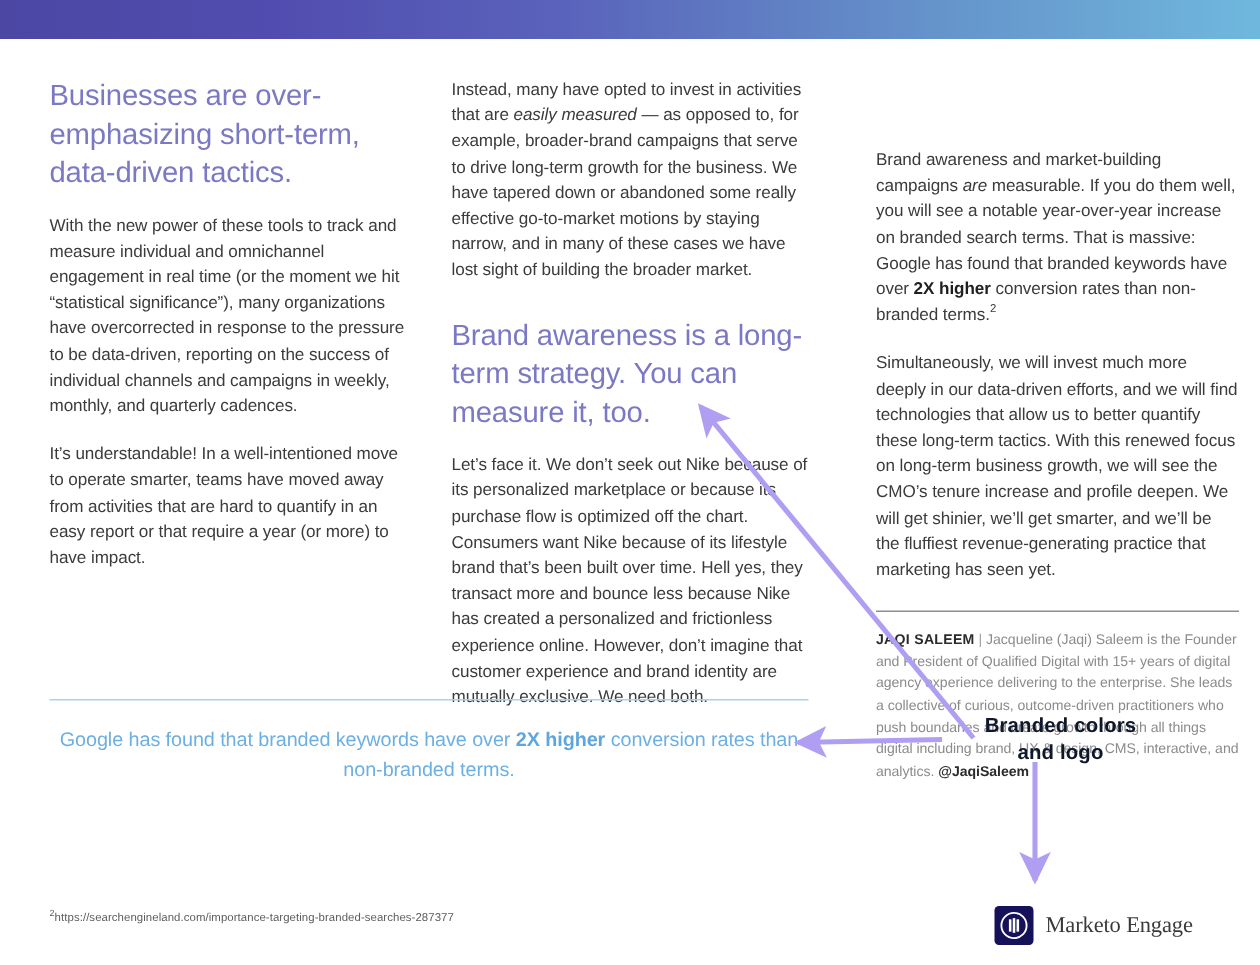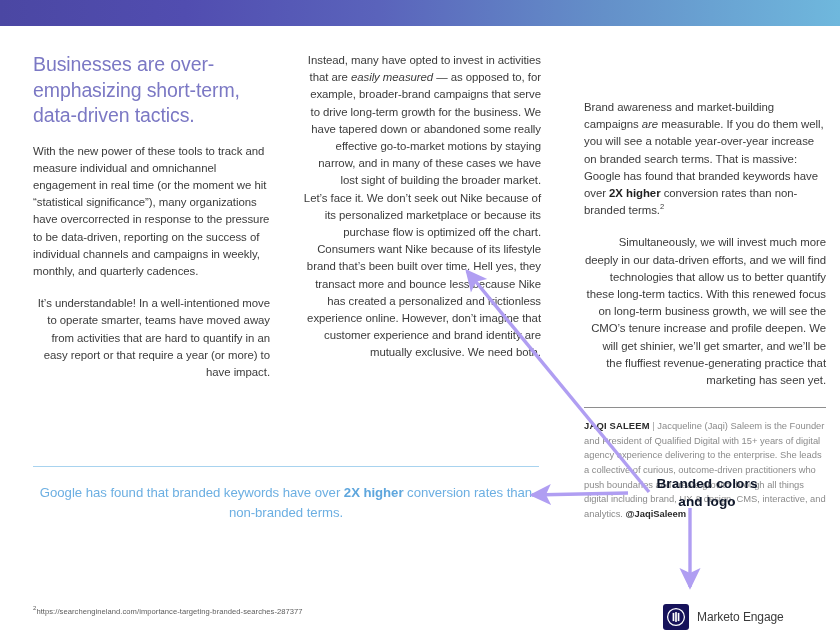--- a/index.html
+++ b/index.html
@@ -58,21 +58,21 @@
     margin-top: 22px;
   }
 
   p.body {
     margin: 0 0 15px 0;
     font-size: 11.4px;
     line-height: 17.2px;
     color: #3b3b3b;
     letter-spacing: -0.05px;
   }
-  p.body:last-child { margin-bottom: 0; text-align: right; }
+  p.body:last-child { margin-bottom: 0; }
   p.body b { font-weight: 700; color: #1f1f1f; }
   p.body i { font-style: italic; }
   sup { font-size: 7.6px; vertical-align: super; line-height: 0; }
 
   
   .bio-rule {
     margin: 18px 0 11px 0;
     border: 0;
     border-top: 1px solid #8e8e8e;
     width: 100%;
@@ -153,24 +153,25 @@
   }
   .brand-mark {
     width: 26px; height: 26px;
     border-radius: 3px;
     background: #16125a;
     display: flex;
     align-items: center;
     justify-content: center;
   }
   .brand-name {
-    font-size: 12px;
+    font-size: 15px;
     color: #3a3a3a;
     font-weight: 400;
     letter-spacing: -0.1px;
+    font-family: Liberation Serif, serif;
   }
 </style>
 </head>
 <body>
 
 <div id="page">
 
   <div class="topbar"></div>
 
   <div class="columns">
@@ -180,20 +181,21 @@
       <div>
           <p class="body"><span>With the new power of these tools to track and measure individual and omnichannel engagement in real time (or the moment we hit “statistical significance”), many organizations have overcorrected in response to the pressure to be data-driven, reporting on the success of individual channels and campaigns in weekly, monthly, and quarterly cadences.</span></p>
           <p class="body"><span>It’s understandable! In a well-intentioned move to operate smarter, teams have moved away from activities that are hard to quantify in an easy report or that require a year (or more) to have impact.</span></p>
         </div>
     </div>
 
     <div class="col col-2">
       <div>
           <p class="body"><span>Instead, many have opted to invest in activities that are </span><i>easily measured</i><span> — as opposed to, for example, broader-brand campaigns that serve to drive long-term growth for the business. We have tapered down or abandoned some really effective go-to-market motions by staying narrow, and in many of these cases we have lost sight of building the broader market.</span></p>
         </div>
+      <h2 class="heading mid">Brand awareness is a long-term strategy. You can measure it, too.</h2>
       <div>
           <p class="body"><span>Let’s face it. We don’t seek out Nike because of its personalized marketplace or because its purchase flow is optimized off the chart. Consumers want Nike because of its lifestyle brand that’s been built over time. Hell yes, they transact more and bounce less because Nike has created a personalized and frictionless experience online. However, don’t imagine that customer experience and brand identity are mutually exclusive. We need both.</span></p>
         </div>
     </div>
 
     <div class="col col-3">
       <div>
           <p class="body"><span>Brand awareness and market-building campaigns </span><i>are</i><span> measurable. If you do them well, you will see a notable year-over-year increase on branded search terms. That is massive: Google has found that branded keywords have over </span><b>2X higher</b><span> conversion rates than non-branded terms.</span><sup>2</sup></p>
           <p class="body"><span>Simultaneously, we will invest much more deeply in our data-driven efforts, and we will find technologies that allow us to better quantify these long-term tactics. With this renewed focus on long-term business growth, we will see the CMO’s tenure increase and profile deepen. We will get shinier, we’ll get smarter, and we’ll be the fluffiest revenue-generating practice that marketing has seen yet.</span></p>
         </div>

